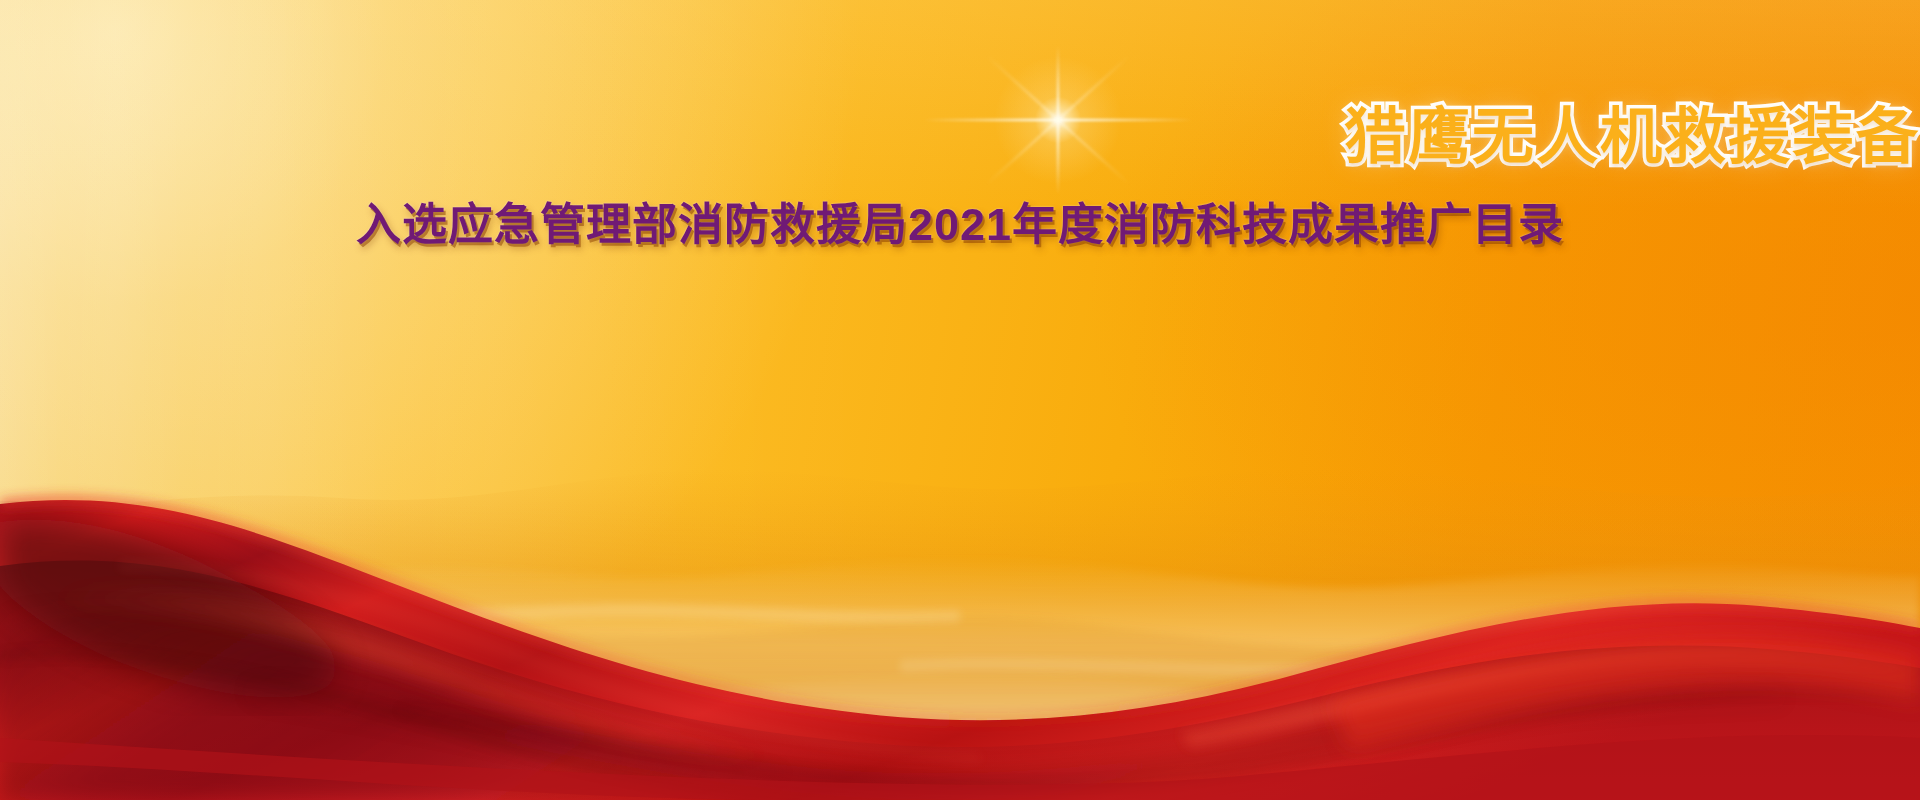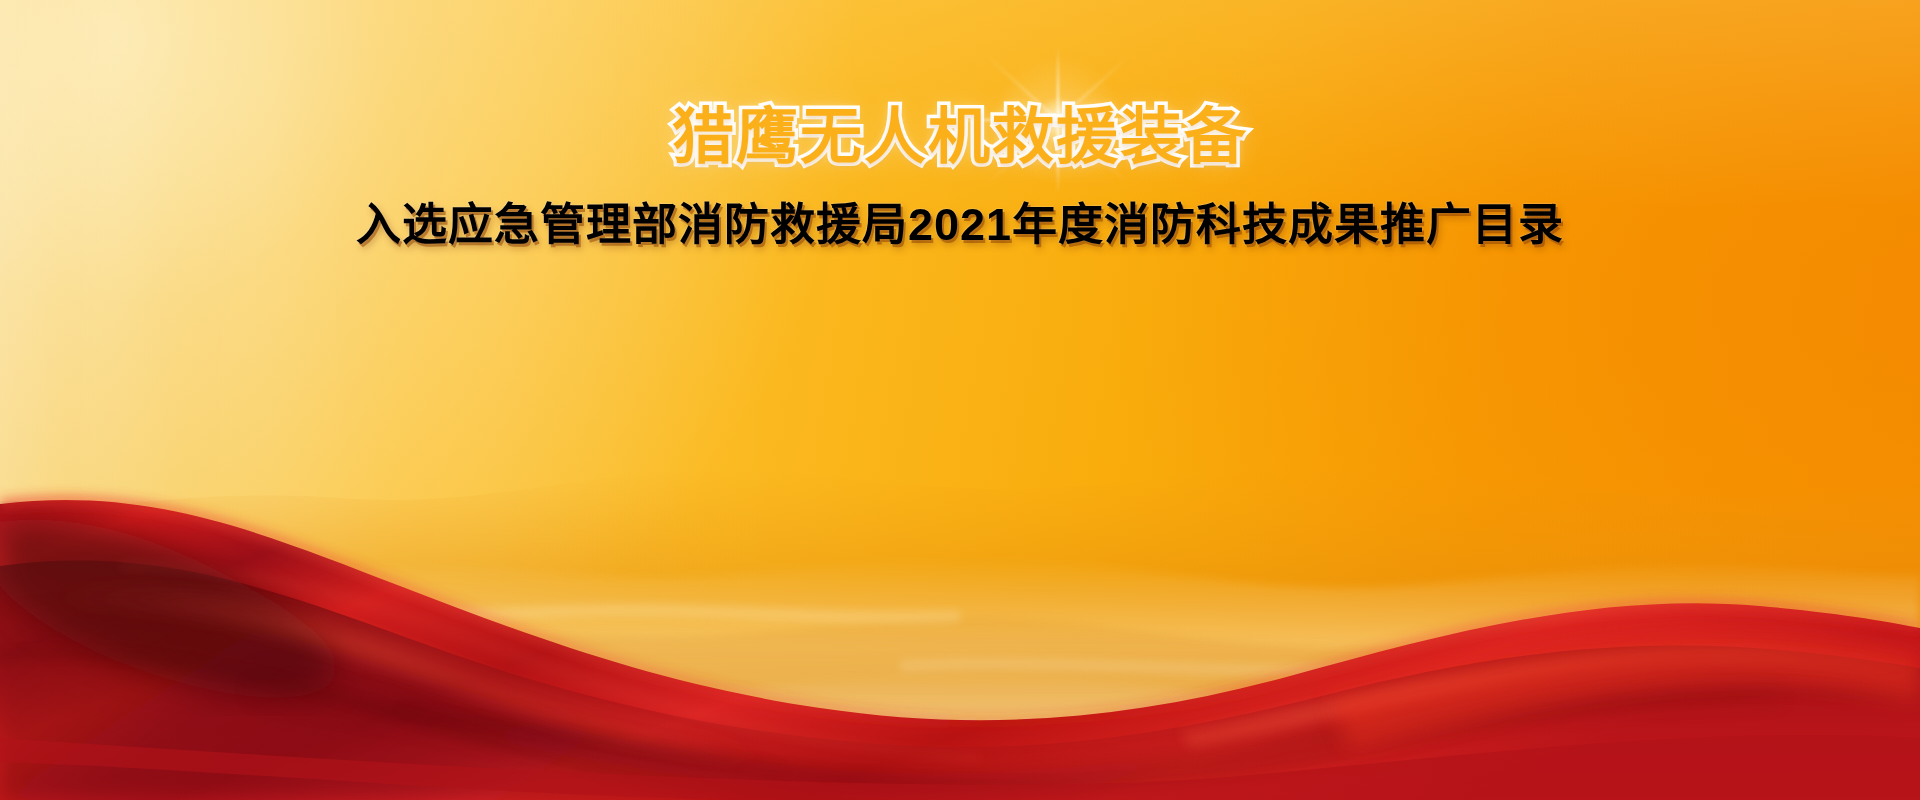--- a/index.html
+++ b/index.html
@@ -114,30 +114,31 @@
     line-height:1.05;
     letter-spacing:2px;
     color:#FBB01A;
     -webkit-text-stroke:7px #FFFFFF;
     paint-order:stroke fill;
     text-shadow:
       0 0 10px rgba(255,255,255,0.55),
       0 0 26px rgba(255,248,220,0.35),
       0 3px 5px rgba(186,96,0,0.30);
     white-space:nowrap;
+    text-align:right;
   }
 
   .subtitle{
     margin:0;
     padding-top:24px;
     font-size:45px;
     font-weight:700;
     line-height:1.42;
     letter-spacing:1px;
-    color:#000000;
+    color:#701a75;
     text-shadow:
       2px 3px 0 rgba(140,62,0,0.50),
       3px 5px 7px rgba(120,50,0,0.35),
       0 0 2px rgba(255,255,255,0.6);
     white-space:nowrap;
   }
   .subtitle .line{display:block;}
   .subtitle .line + .line{margin-top:6px;}
 
   

